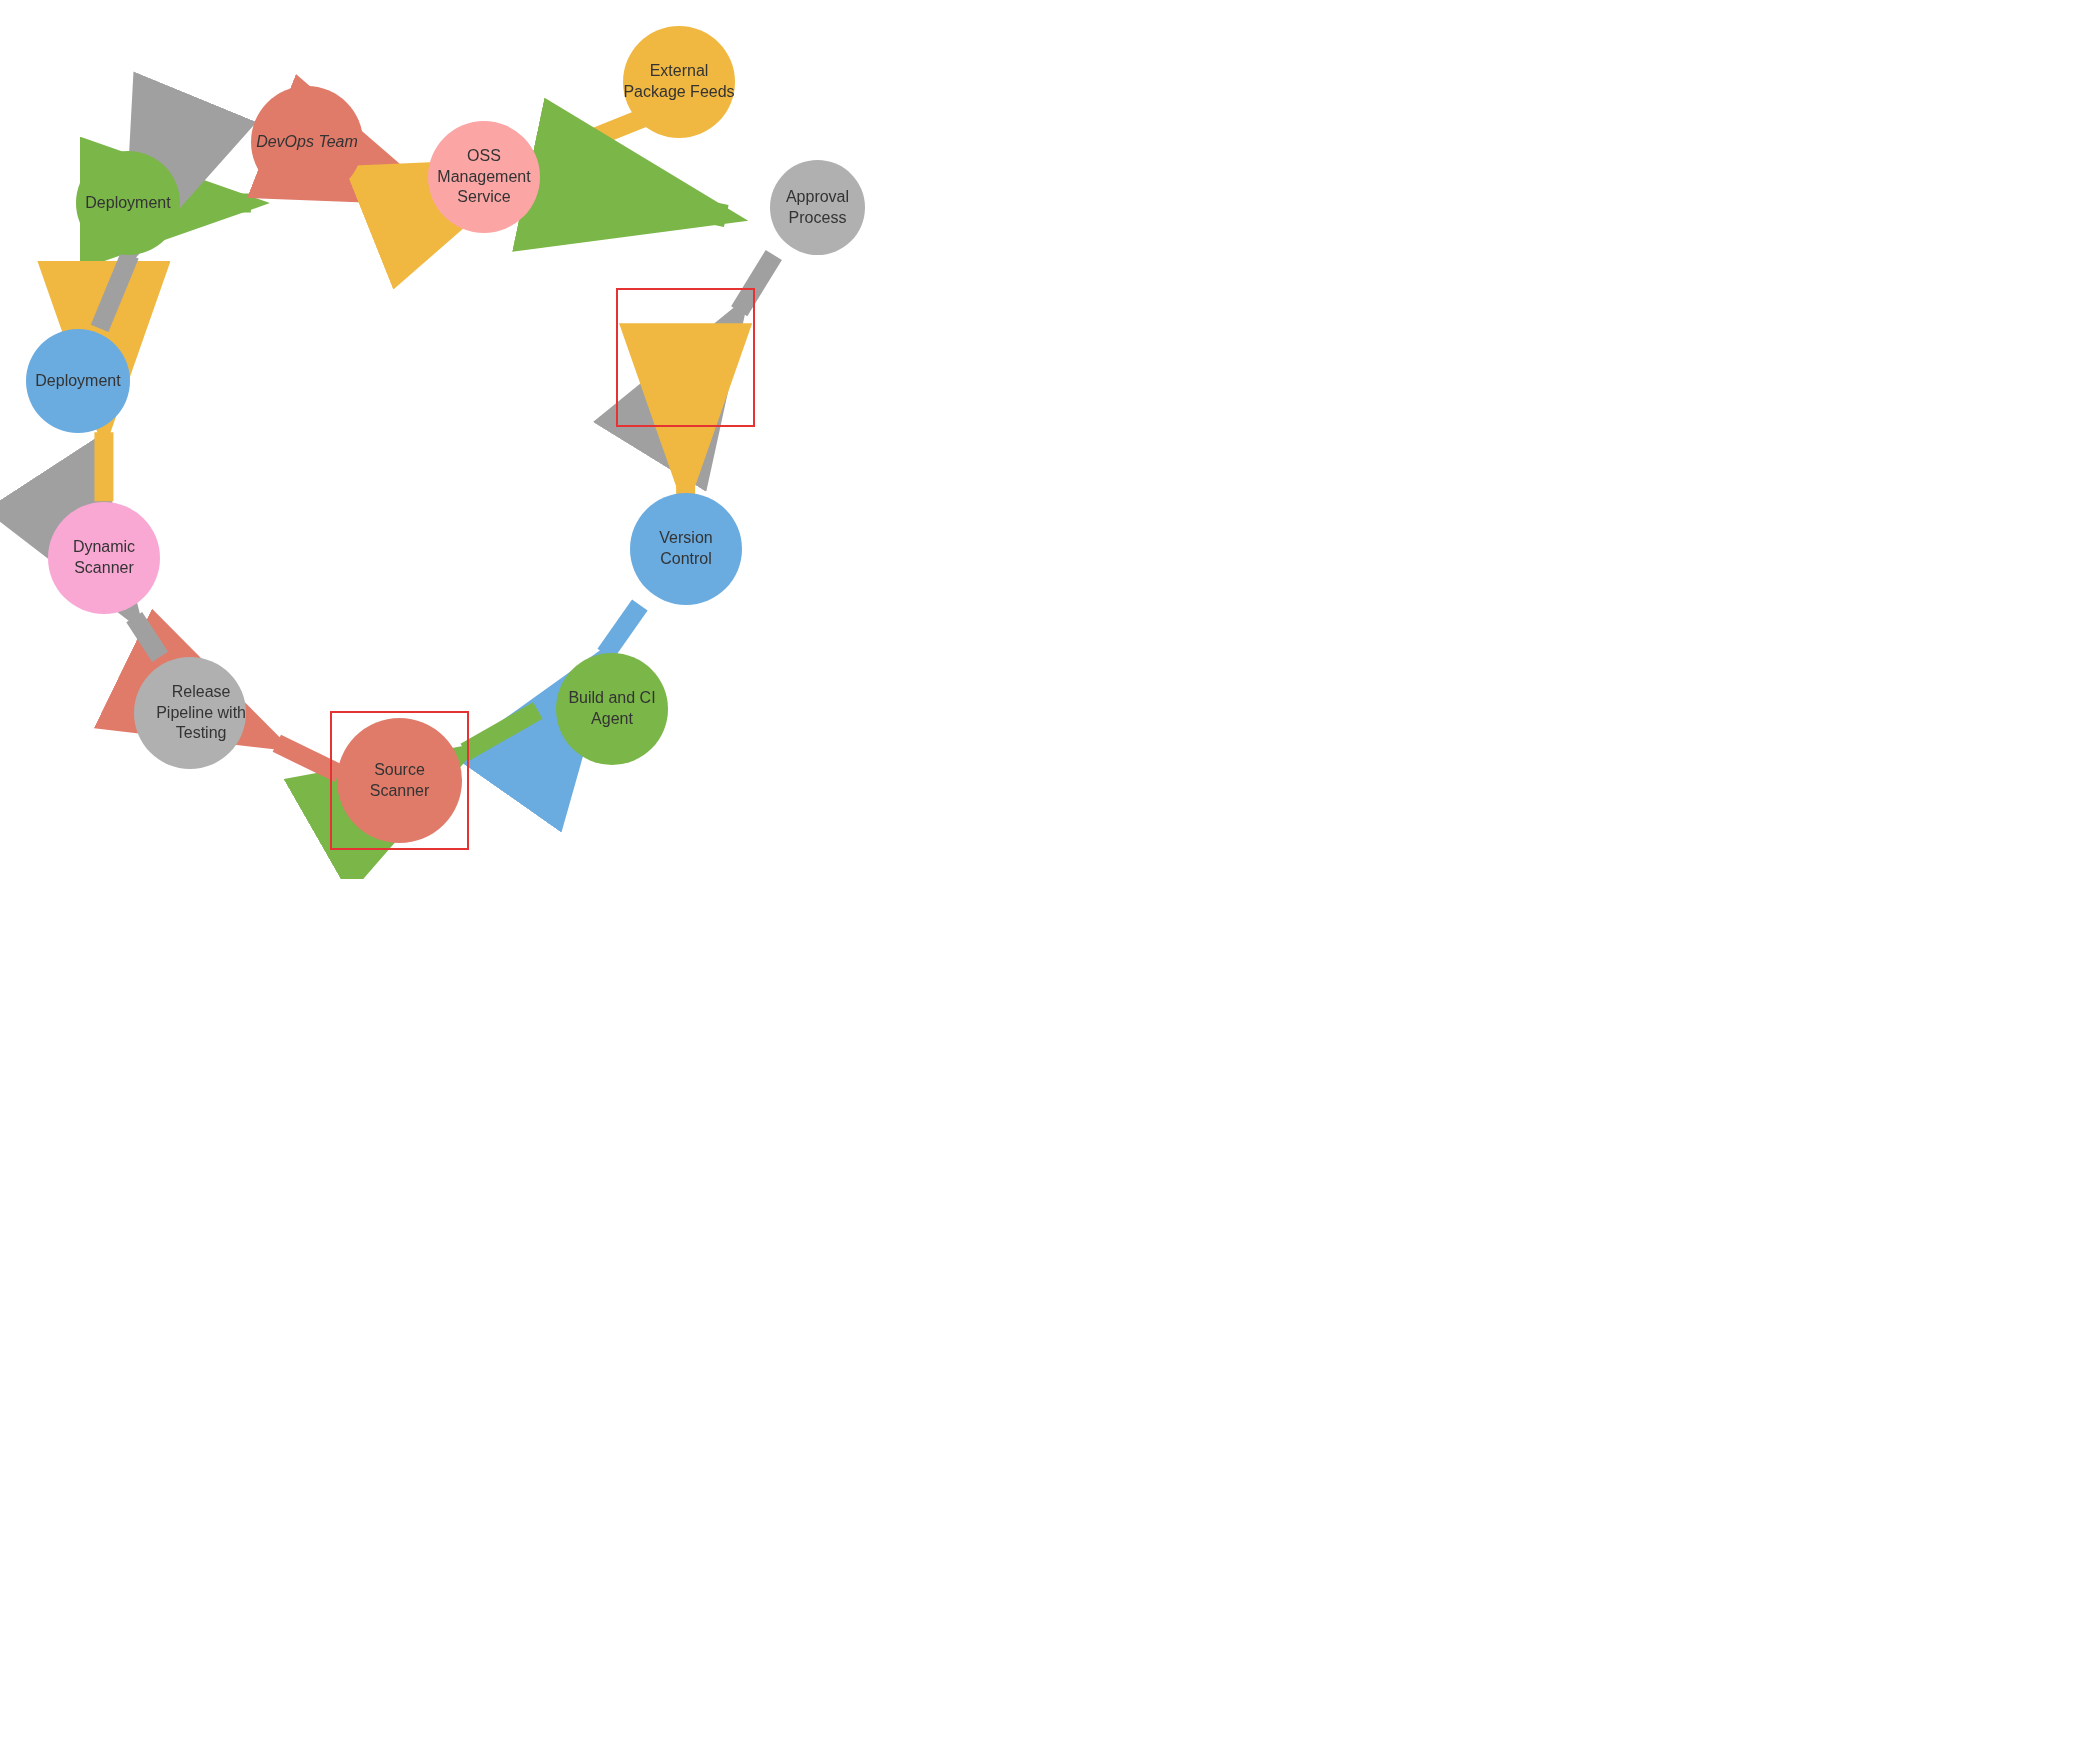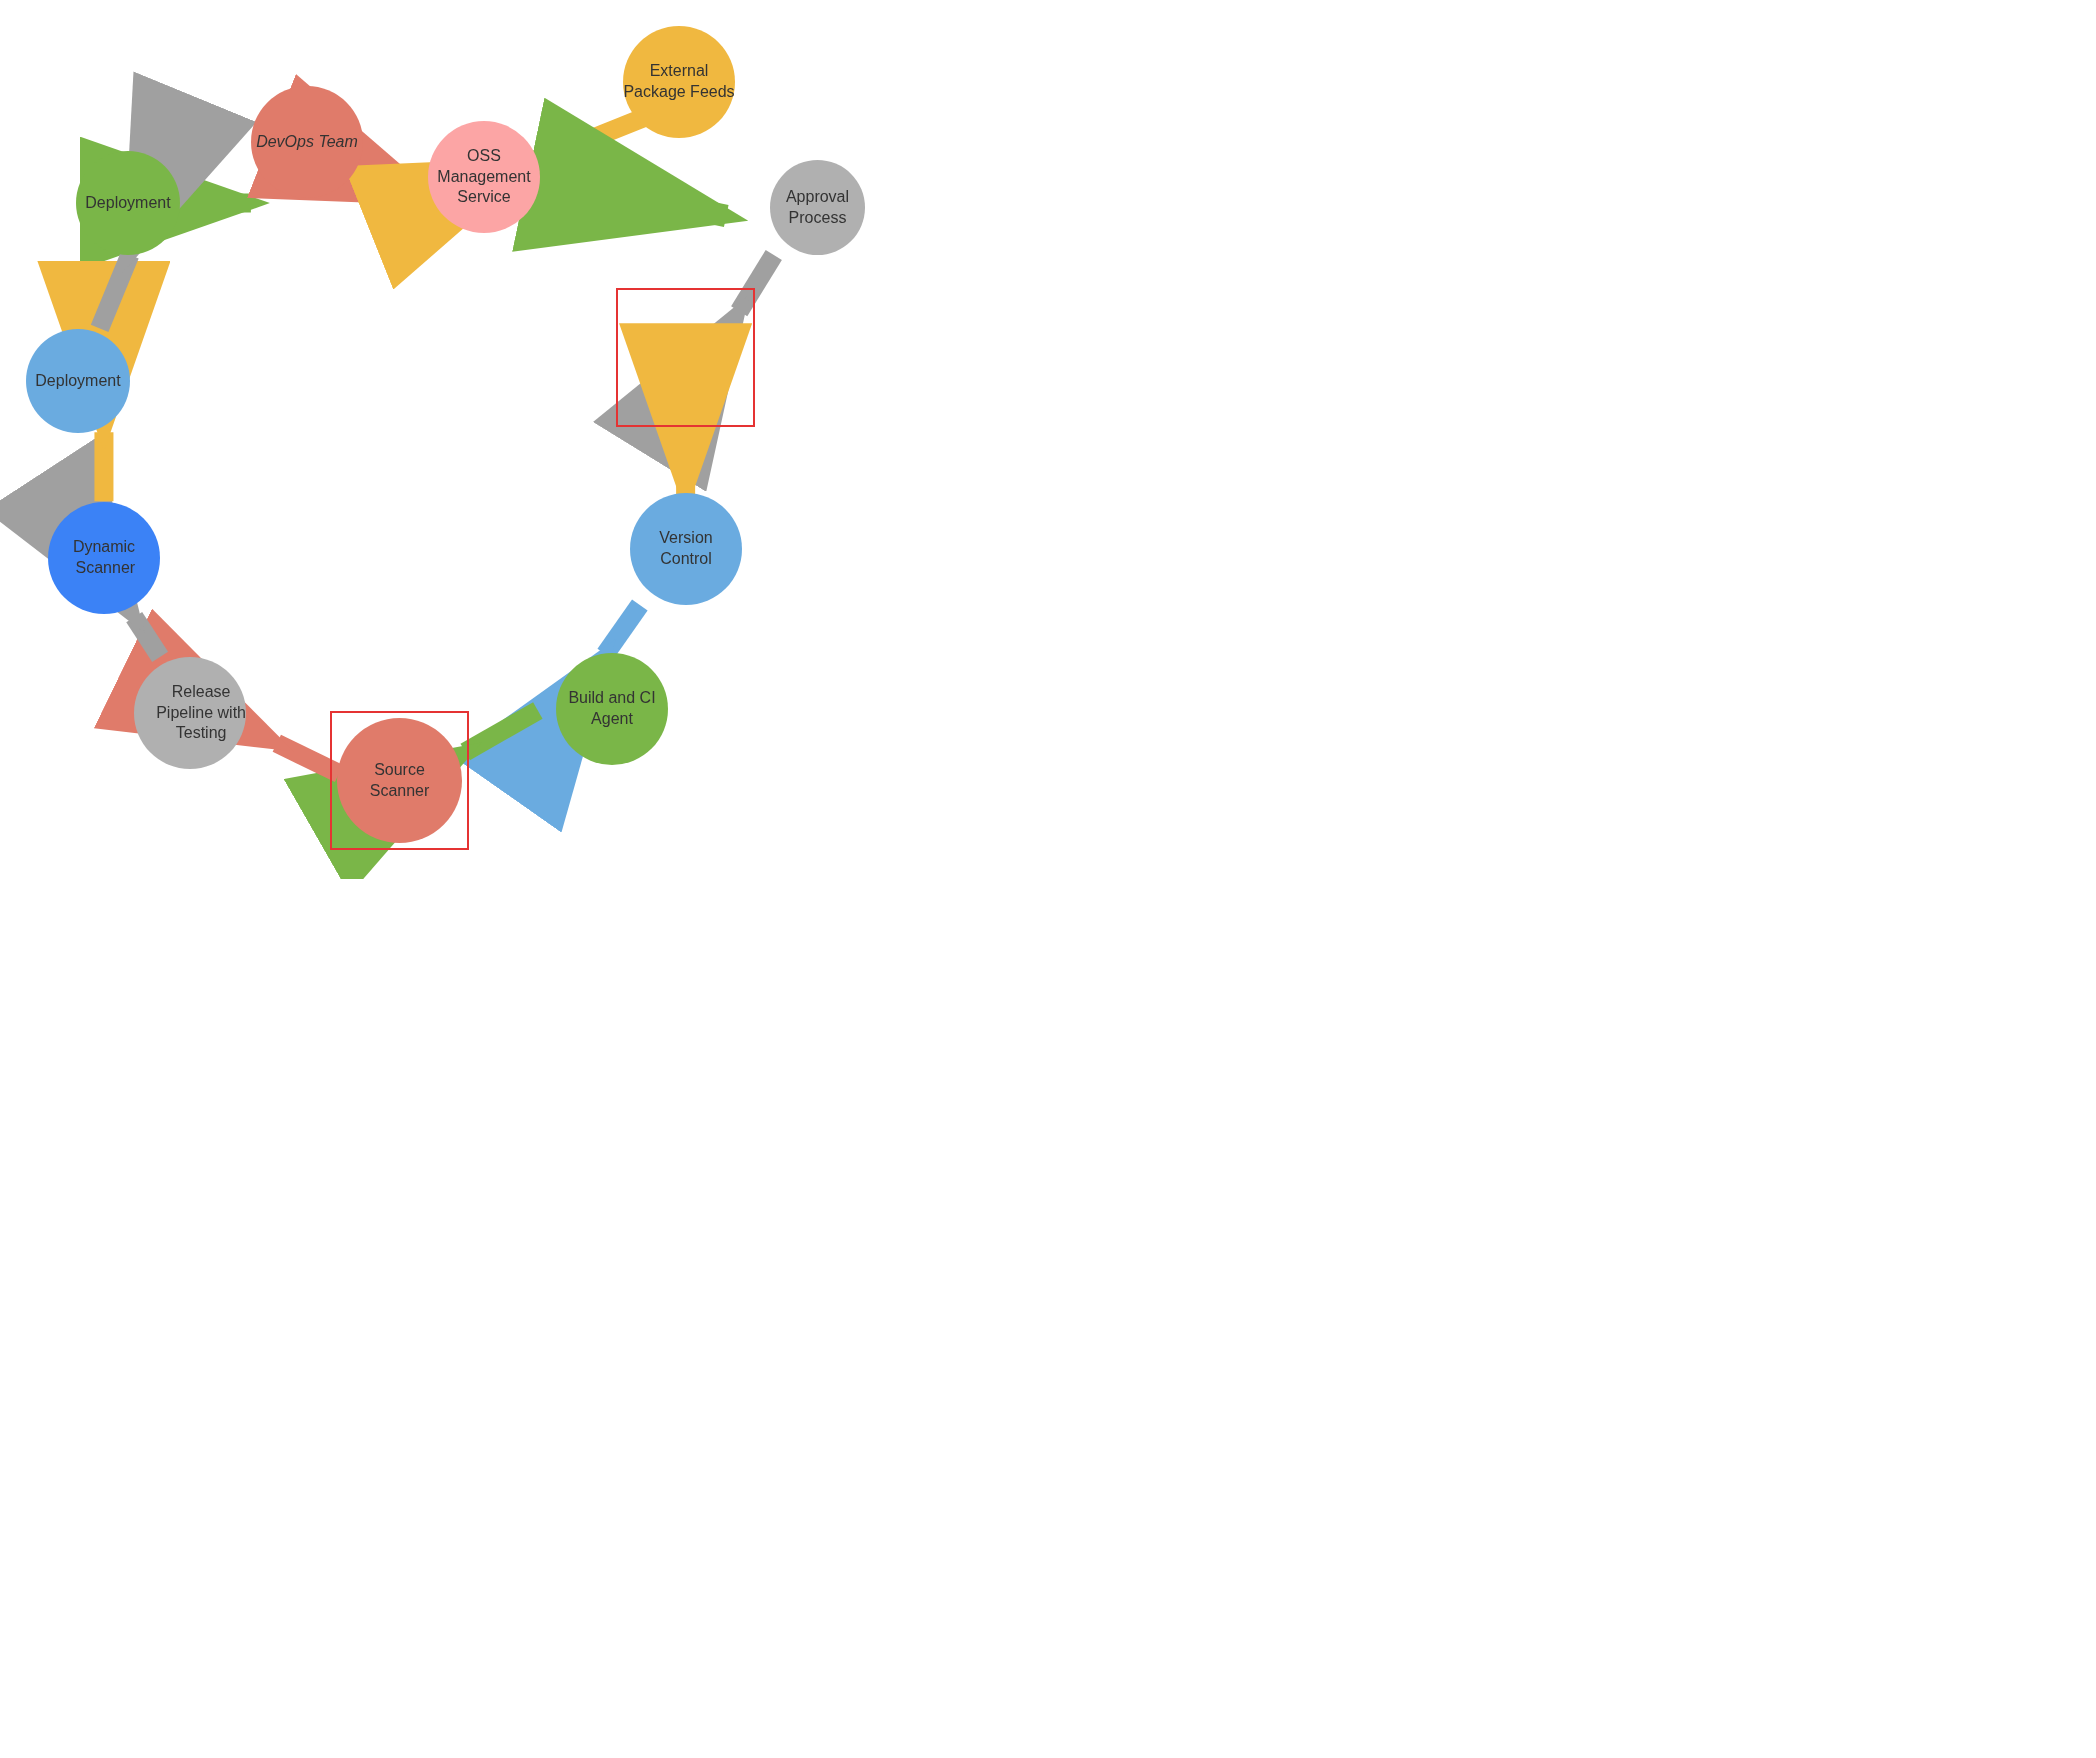--- a/index.html
+++ b/index.html
@@ -140,21 +140,21 @@
   <div class="red-box" style="left:330px; top:711px; width:139px; height:139px;">
   </div>
   <div class="node" style="left:337px; top:718px; width:125px; height:125px; background:#e07b6a;">
     <span>Source<br>Scanner</span>
   </div>
 
   <div class="node" style="left:134px; top:657px; width:112px; height:112px; background:#b0b0b0;justify-content:flex-end;">
     <span>Release<br>Pipeline with<br>Testing</span>
   </div>
 
-  <div class="node" style="left:48px; top:502px; width:112px; height:112px; background:#3b82f6;text-align:right;">
+  <div class="node" style="left:48px; top:502px; width:112px; height:112px; background:#f9a8d4;">
     <span>Dynamic<br>Scanner</span>
   </div>
 
   <div class="node" style="left:26px; top:329px; width:104px; height:104px; background:#6aabe0;">
     <span>Deployment</span>
   </div>
 
 </div>
 
 

